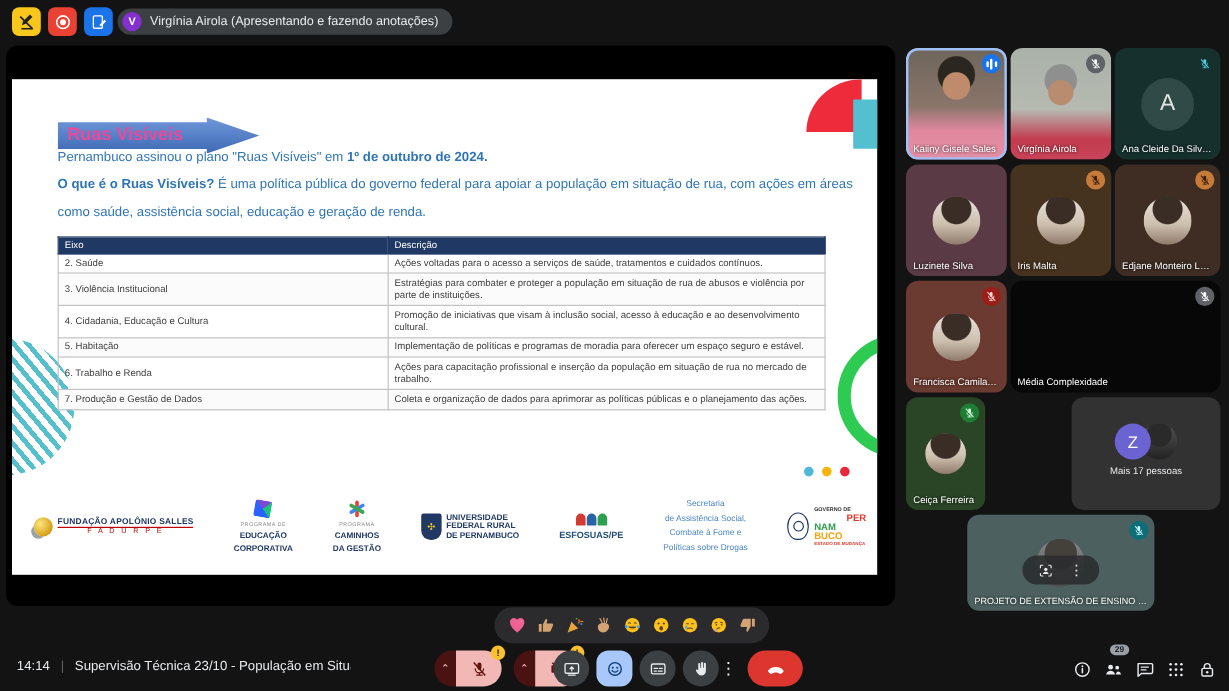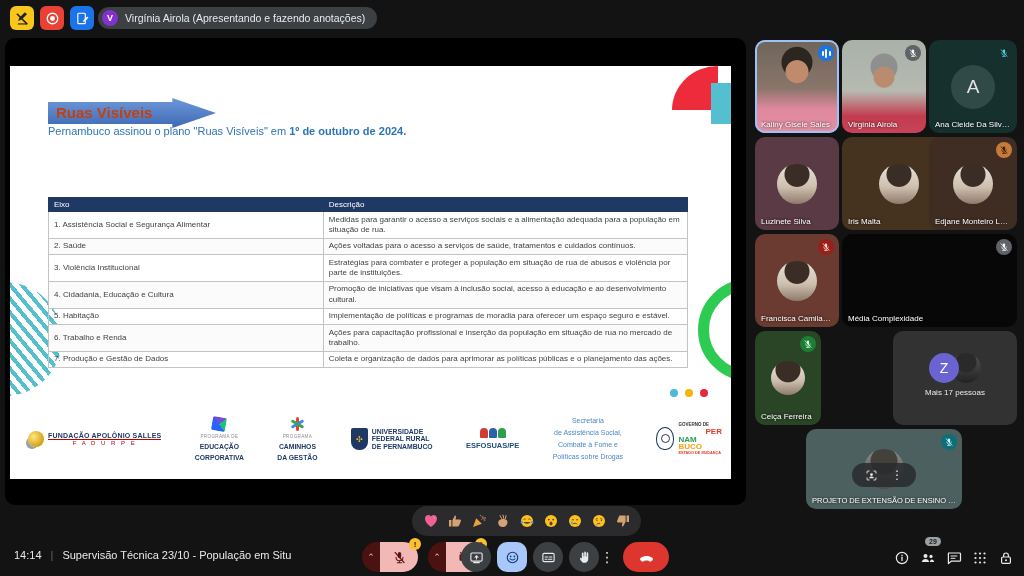--- a/index.html
+++ b/index.html
@@ -28,21 +28,21 @@
   .deco-teal{position:absolute;left:701px;top:17px;width:45px;height:41px;background:#54bfcf;
     border-radius:0 100% 100% 0;}
   .deco-stripes{position:absolute;left:-62px;top:216px;width:114px;height:114px;border-radius:50%;
     background:repeating-linear-gradient(50deg,#54c0ce 0 4px,#ffffff 4px 9px);}
   .deco-ring{position:absolute;left:688px;top:213px;width:102px;height:102px;border-radius:50%;
     border:11px solid #2ecb53;box-sizing:border-box;}
 
   .slide-arrow{position:absolute;left:38px;top:32px;width:168px;height:30px;
     background:linear-gradient(180deg,#6f97da 0%,#3e6ab4 100%);
     clip-path:polygon(0 13%,74% 13%,74% 0,100% 50%,74% 100%,74% 87%,0 87%);}
-  .slide-title{position:absolute;left:46px;top:32px;line-height:30px;color:#c2410c;
+  .slide-title{position:absolute;left:46px;top:32px;line-height:30px;color:#ec4899;
     font-size:15px;font-weight:bold;}
   .slide-p{position:absolute;left:38px;width:672px;color:#2e75b6;font-size:11px;line-height:23px;}
   .p1{top:54px;} .p2{top:77px;}
   .slide-p b{color:#2e75b6;}
 
   .slide-table{position:absolute;left:38px;top:131px;width:640px;border-collapse:collapse;
     table-layout:fixed;font-size:8px;color:#3f3f3f;}
   .slide-table th{background:#203864;color:#fff;text-align:left;font-weight:normal;
     padding:2px 5px;border:1px solid #203864;font-size:8px;}
   .slide-table td{border:1px solid #c3c3c3;padding:2.5px 5px;line-height:1.3;vertical-align:middle;}
@@ -105,21 +105,21 @@
       radial-gradient(circle at 50% 34%,#c08a6d 0 11px,transparent 12px),
       radial-gradient(circle at 50% 24%,#2b2620 0 15px,transparent 16px),
       linear-gradient(180deg,#6e655b 0%,#8a756a 52%,#df889e 74%,#e58fa5 100%);}
   .t-virginia{left:842px;top:40px;width:84px;height:93px;
     background:
       radial-gradient(circle at 50% 40%,#b98c70 0 10px,transparent 11px),
       radial-gradient(circle at 50% 29%,#8f8f8f 0 13px,transparent 14px),
       linear-gradient(180deg,#a9b1a9 0%,#b6bab1 55%,#c23b4e 82%,#c84458 100%);}
   .t-ana{left:929px;top:40px;width:88px;height:93px;background:#16302e;}
   .t-luzinete{left:755px;top:137px;width:84px;height:93px;background:#5a3a45;}
-  .t-iris{left:842px;top:137px;width:84px;height:93px;background:#46331f;padding-left:30px;}
+  .t-iris{left:842px;top:137px;width:84px;height:93px;background:#46331f;}
   .t-edjane{left:929px;top:137px;width:88px;height:93px;background:#3f2d24;}
   .t-francisca{left:755px;top:234px;width:84px;height:93px;background:#6b3a30;}
   .t-media{left:842px;top:234px;width:175px;height:93px;background:#070707;}
   .t-ceica{left:755px;top:331px;width:66px;height:94px;background:#2a4426;}
   .t-lucila{left:824px;top:331px;width:66px;height:94px;background:#37544f;}
   .t-mais{left:893px;top:331px;width:124px;height:94px;background:#323232;}
   .t-projeto{left:806px;top:429px;width:156px;height:80px;background:#4d6060;}
 
   .tile-center{position:absolute;left:0;right:0;top:0;bottom:0;display:flex;
     align-items:center;justify-content:center;}
@@ -296,35 +296,32 @@
     <div class="slide">
       <div class="deco-red"></div>
       <div class="deco-teal"></div>
       <div class="deco-stripes"></div>
       <div class="deco-ring"></div>
 
       <div class="slide-arrow"></div>
       <div class="slide-title">Ruas Visíveis</div>
 
       <div class="slide-p p1"><span>Pernambuco assinou o plano "Ruas Visíveis" em </span><b>1º de outubro de 2024.</b></div>
+      <div class="slide-p p2"><b>O que é o Ruas Visíveis?</b><span> É uma política pública do governo federal para apoiar a população em situação de rua, com ações em áreas como saúde, assistência social, educação e geração de renda.</span></div>
 
       <table class="slide-table">
         <colgroup>
             <col style="width:43%">
             <col style="width:57%">
           </colgroup>
         <tbody>
             <tr>
           <th>Eixo</th>
           <th>Descrição</th>
         </tr>
-        <tr>
-              <td>1. Assistência Social e Segurança Alimentar</td>
-              <td>Medidas para garantir o acesso a serviços sociais e a alimentação adequada para a população em situação de rua.</td>
-            </tr>
         <tr>
               <td>2. Saúde</td>
               <td>Ações voltadas para o acesso a serviços de saúde, tratamentos e cuidados contínuos.</td>
             </tr>
         <tr>
               <td>3. Violência Institucional</td>
               <td>Estratégias para combater e proteger a população em situação de rua de abusos e violência por parte de instituições.</td>
             </tr>
         <tr>
               <td>4. Cidadania, Educação e Cultura</td>

